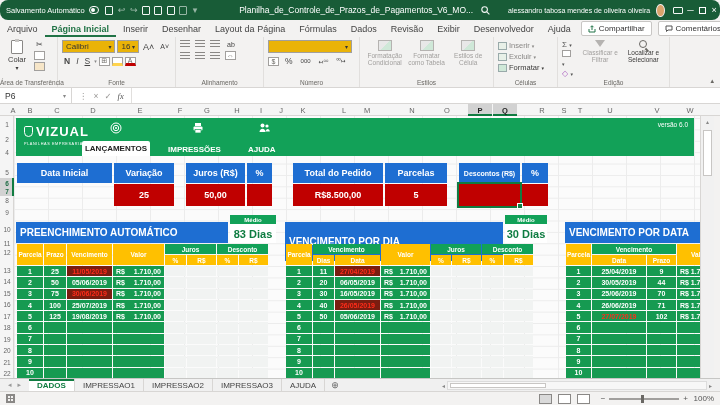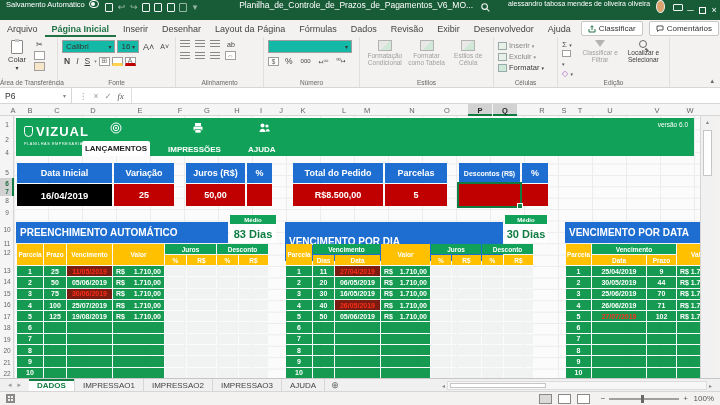--- a/index.html
+++ b/index.html
@@ -2,21 +2,21 @@
 <html lang="pt"><head>
 <meta charset="utf-8">
 <style>
   * { box-sizing: border-box; margin:0; padding:0; }
   html,body { width:720px; height:405px; overflow:hidden; }
   body { font-family:"Liberation Sans", sans-serif; background:#f3f2f1; position:relative; }
   .win { position:absolute; inset:0; width:720px; height:405px; }
 
   
   .tb { position:absolute; top:0; left:0; width:720px; height:20px; background:#185c37; color:#fff;
-        display:flex; font-size:7.5px; }
+        display:flex; align-items:center; font-size:7.5px;border-radius:8px; }
   .tb .lbl { margin-left:6px; white-space:nowrap; }
   .pill { width:16px; height:8px; border:1px solid #fff; border-radius:4px; margin:0 4px; position:relative; }
   .pill::before { content:""; position:absolute; left:1px; top:1px; width:4px; height:4px; background:#fff; border-radius:50%; }
   .tbi { width:14px; height:14px; display:flex; align-items:center; justify-content:center; margin:0 2px;
          font-size:9px; color:#fff; opacity:.95; }
   .tbi.dim { opacity:.55; }
   .tbox { width:8px; height:9px; border:1px solid #fff; border-radius:1px; }
   .title { font-size:8.5px; margin-left:38px; white-space:nowrap; }
   .usern { font-size:7px; margin-left:16px; white-space:nowrap; }
   .avatar { width:13px; height:13px; border-radius:50%; background:#d9a36b; border:1px solid #eee; margin-left:6px; }
@@ -36,21 +36,21 @@
   .ribbon { position:absolute; top:37px; left:0; width:720px; height:51px; background:#f3f2f1;
             border-bottom:1px solid #d8d6d4; display:flex; }
   .rgroup { position:relative; height:100%; border-right:1px solid #e1dfdd; padding:3px 4px 12px; }
   .rglabel { position:absolute; bottom:1px; left:0; right:0; text-align:center; font-size:6.5px; color:#6a6864; white-space:nowrap; }
   .bigbtn { display:flex; flex-direction:column; align-items:center; width:26px; font-size:7.5px; color:#3b3a39; }
   .clipboard { width:12px; height:14px; border:1px solid #8a8886; border-radius:1px; position:relative; background:#fff; margin-bottom:1px; }
   .clipboard::before { content:""; position:absolute; top:-2px; left:3px; width:4px; height:3px; background:#c8c6c4; }
   .minicol { display:flex; flex-direction:column; gap:2px; margin-left:4px; }
   .micon { width:11px; height:9px; border:1px solid #a19f9d; background:#fff; font-size:7px; display:flex; align-items:center; justify-content:center; color:#6a6864; }
   .frow { display:flex; align-items:center; gap:2px; margin-bottom:3px; }
-  .selbox { background:#14b8a6; border:1px solid #a19f9d; font-size:8px; color:#333; display:flex; align-items:center; justify-content:space-between; padding:0 3px; height:13px; }
+  .selbox { background:#eab308; border:1px solid #a19f9d; font-size:8px; color:#333; display:flex; align-items:center; justify-content:space-between; padding:0 3px; height:13px; }
   .glyphbtn { font-size:8.5px; color:#444; padding:0 2px; }
   .bars { display:inline-block; width:10px; height:8px;
           background:linear-gradient(#8a8886 1.5px, transparent 1.5px); background-size:10px 3px; }
   .twoLbtn { display:flex; flex-direction:column; align-items:center; width:42px; font-size:6.5px; text-align:center; line-height:1.1; color:#a19f9d; }
   .twoLbtn .bic { width:14px; height:11px; border:1px solid #b5b3b1; background:linear-gradient(135deg,#e8e8e8 50%, #cfe8d8 50%); margin-bottom:1px; }
   .cellrow { display:flex; align-items:center; gap:2px; font-size:7.5px; color:#8a8886; height:11px; }
   .cellrow .cic { width:9px; height:8px; border:1px solid #9aa; background:#e8f0e8; }
   .editL { display:flex; flex-direction:column; gap:1px; font-size:8px; color:#555; margin-right:3px; }
   .edbtn { display:flex; flex-direction:column; align-items:center; width:44px; font-size:6.5px; line-height:1.1; text-align:center; }
   .mag { width:8px; height:8px; border:1.5px solid #6a6864; border-radius:50%; position:relative; margin-bottom:1px; }
@@ -196,21 +196,21 @@
     <span class="rtab">Dados</span>
     <span class="rtab">Revisão</span>
     <span class="rtab">Exibir</span>
     <span class="rtab">Desenvolvedor</span>
     <span class="rtab">Ajuda</span>
     <span class="spacer"></span>
     <span class="pillbtn">
       <svg width="8" height="8" viewBox="0 0 8 8">
           <path d="M1 4v3h6V4M4 5V1M2.5 2.2L4 .7l1.5 1.5" fill="none" stroke="#217346" stroke-width="1"></path>
         </svg>
-      <span>Classificar</span>
+      <span>Compartilhar</span>
     </span>
     <span class="pillbtn">
       <svg width="8" height="8" viewBox="0 0 8 8">
           <path d="M1 1h6v4H3L1.5 6.5V5H1z" fill="none" stroke="#555" stroke-width="1"></path>
         </svg>
       <span>Comentários</span>
     </span>
   </div>
 
   <div class="ribbon">
@@ -446,21 +446,20 @@
             </svg>
         </span>
         <span class="btab" style="left:232px">AJUDA</span>
         <span class="bversion">versão 6.0</span>
       </div>
 
       <div class="abx hblue" style="left:3px;top:47px;width:95px;height:20px">Data Inicial</div>
       <div class="abx hblue" style="left:100px;top:47px;width:60px;height:20px">Variação</div>
       <div class="abx hblue" style="left:172px;top:47px;width:59px;height:20px">Juros (R$)</div>
       <div class="abx hblue" style="left:233px;top:47px;width:25px;height:20px">%</div>
-      <div class="abx vblack" style="left:3px;top:68px;width:95px;height:22px">16/04/2019</div>
       <div class="abx vred" style="left:100px;top:68px;width:60px;height:22px">25</div>
       <div class="abx vred" style="left:172px;top:68px;width:59px;height:22px">50,00</div>
       <div class="abx vred" style="left:233px;top:68px;width:25px;height:22px"></div>
 
       <div class="abx hblue" style="left:371px;top:47px;width:62px;height:20px">Parcelas</div>
       <div class="abx hblue" style="left:279px;top:47px;width:90px;height:20px">Total do Pedido</div>
       <div class="abx hblue small" style="left:445px;top:47px;width:61px;height:20px">Descontos (R$)</div>
       <div class="abx hblue" style="left:508px;top:47px;width:26px;height:20px">%</div>
       <div class="abx vred" style="left:279px;top:68px;width:90px;height:22px">R$8.500,00</div>
       <div class="abx vred" style="left:371px;top:68px;width:62px;height:22px">5</div>

